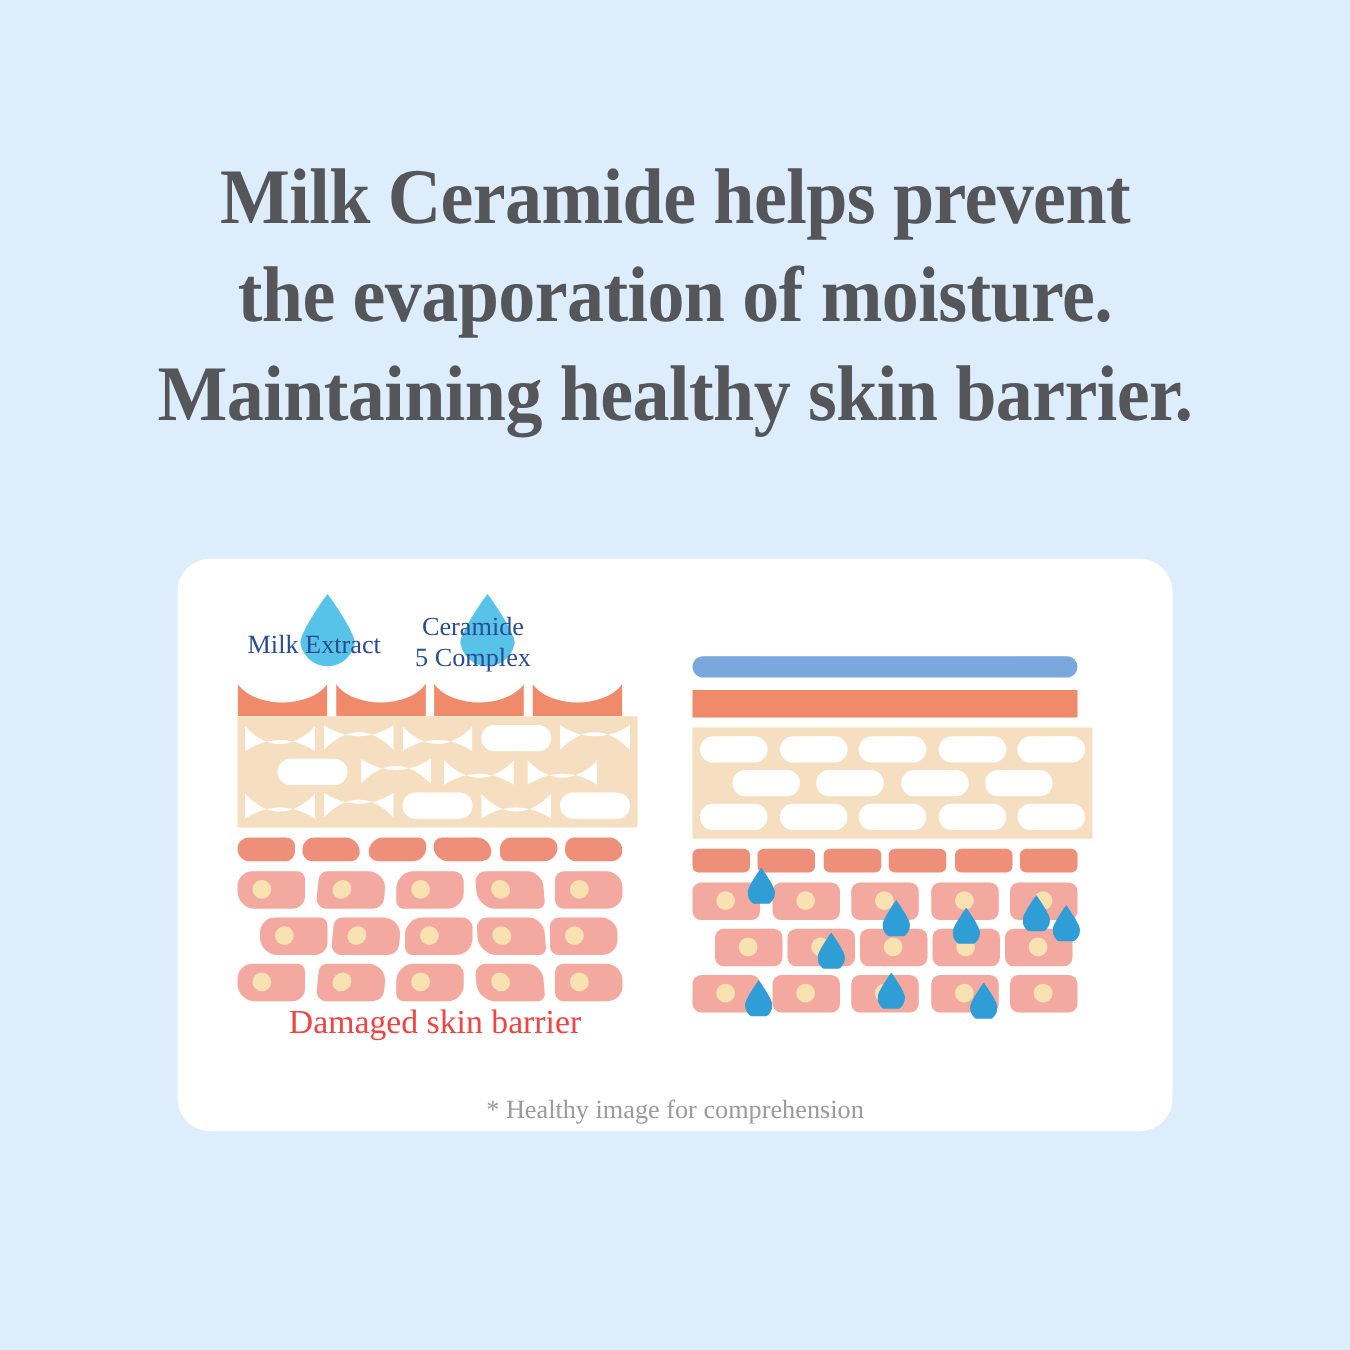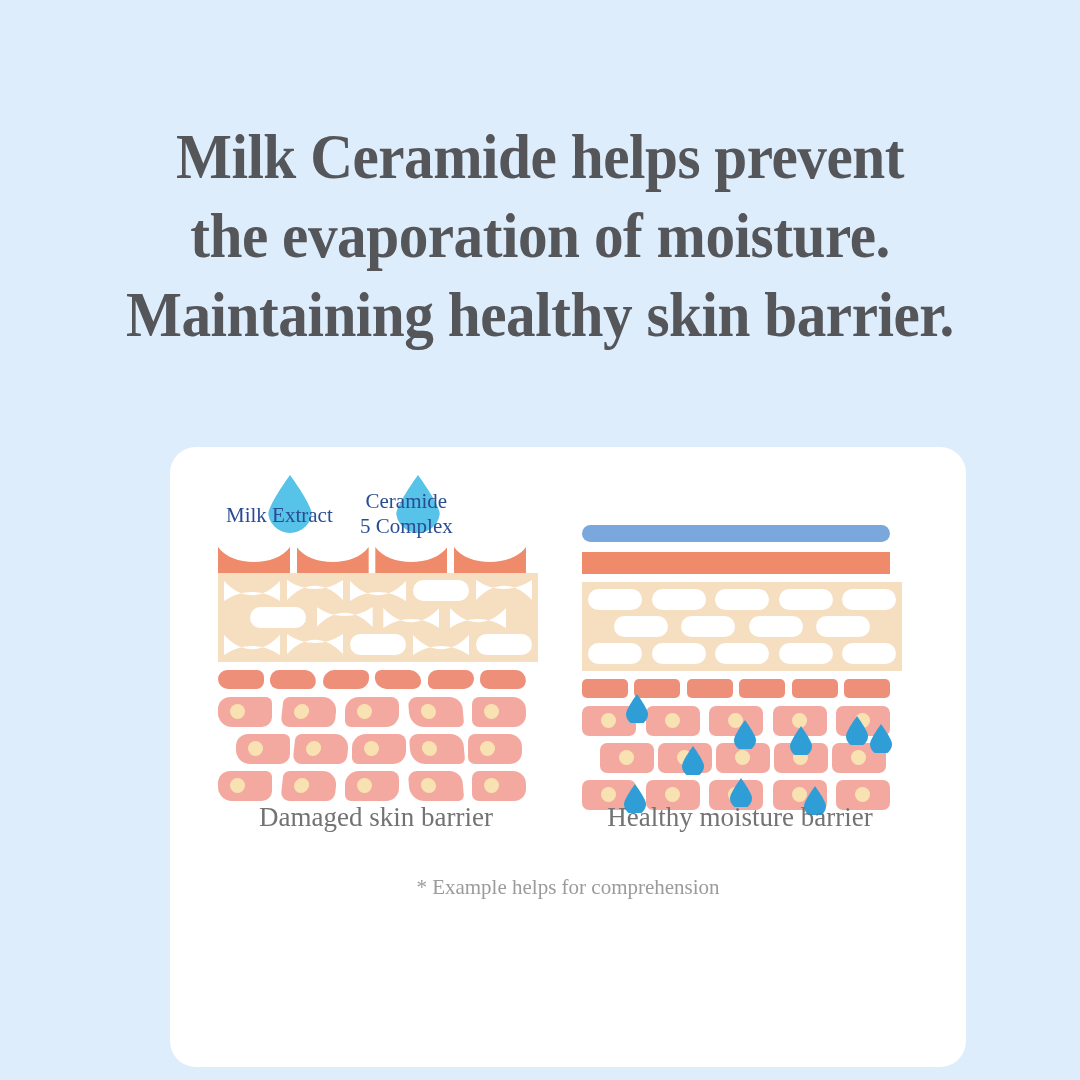--- a/index.html
+++ b/index.html
@@ -32,24 +32,23 @@
     transform-origin: 50% 50%;
   }
   .headline .ln { display: block; white-space: nowrap; }
 
   
   .card {
     position: absolute;
     left: 142px;
     top: 447px;
     width: 796px;
-    height: 620px;
+    height: 458px;
     background: #ffffff;
     border-radius: 26px;
-    margin-left: 28px;
   }
 
   
   .panel {
     position: absolute;
     top: 0;
     width: 340px;
     height: 100%;
   }
   .panel-damaged { left: 36px; }
@@ -218,21 +217,21 @@
     background: #2f9ed6;
     clip-path: path("M11 0 C11 0 22 15 22 20 A11 11 0 1 1 0 20 C0 15 11 0 11 0 Z");
   }
 
   
   .caption {
     position: absolute;
     width: 340px;
     text-align: center;
     top: 355px;
-    color: #737373;
+    color: #ef4444;
     font-family: "Liberation Serif", serif;
     font-size: 27px;
     white-space: nowrap;
   }
   .footnote {
     position: absolute;
     left: 0;
     top: 428px;
     width: 796px;
     text-align: center;
@@ -466,17 +465,16 @@
         <div class="wdrop" style="left:264px; top:10px;"></div>
         <div class="wdrop" style="left:100px; top:40px;"></div>
         <div class="wdrop" style="left:42px;  top:78px;"></div>
         <div class="wdrop" style="left:148px; top:72px;"></div>
         <div class="wdrop" style="left:222px; top:80px;"></div>
         <div class="wdrop" style="left:288px; top:18px;"></div>
       </div>
 
     </div>
 
-    <div class="caption">Healthy moisture barrier</div>
   </div>
 
-  <div class="footnote">* Example helps for comprehension</div>
+  <div class="footnote">* Healthy image for comprehension</div>
 </div>
 
 </body></html>

